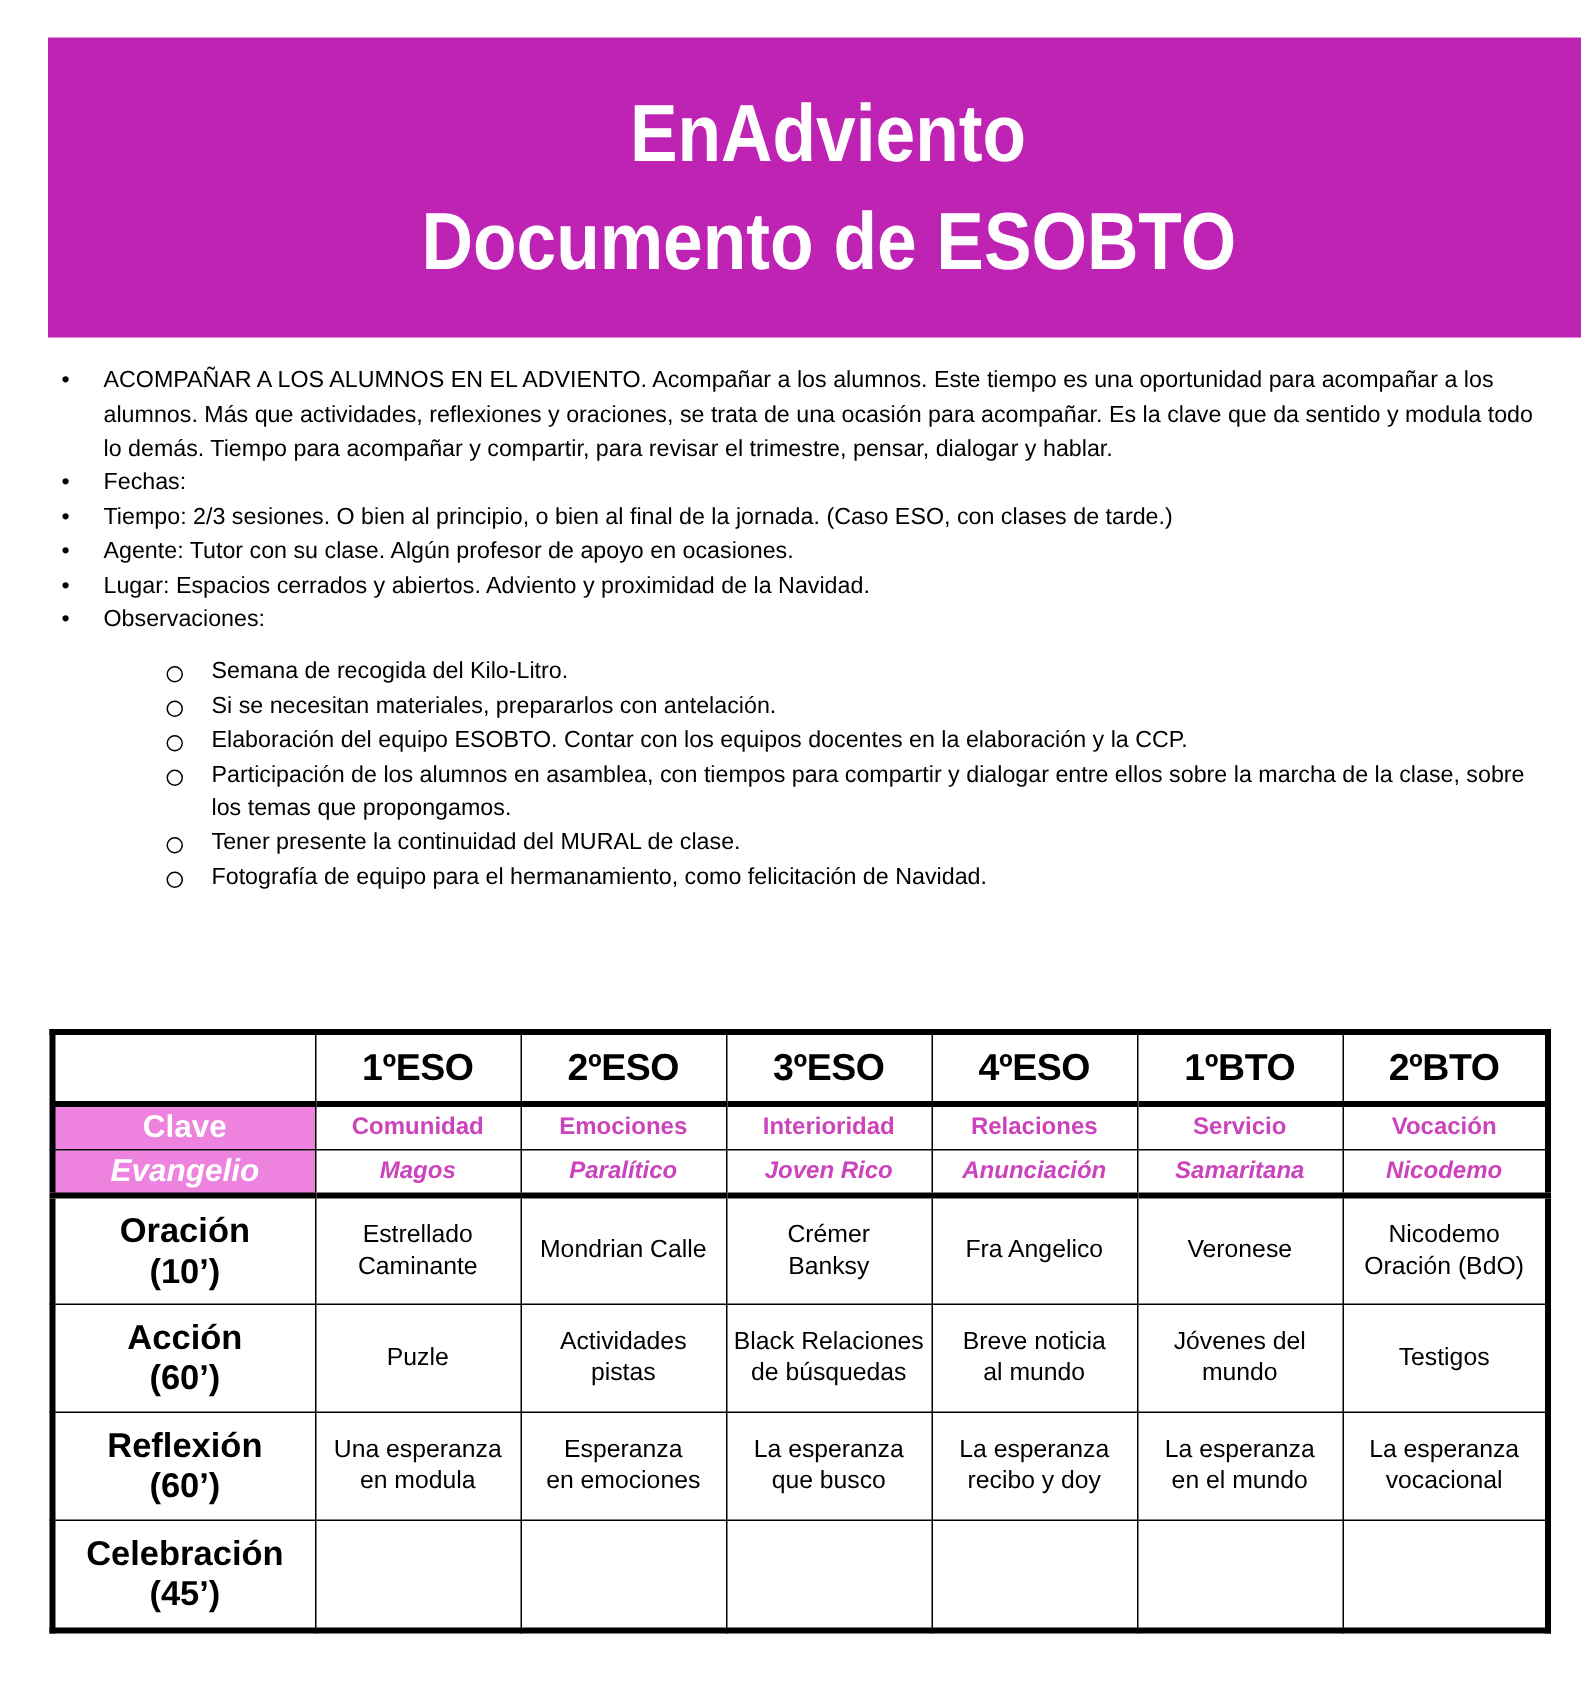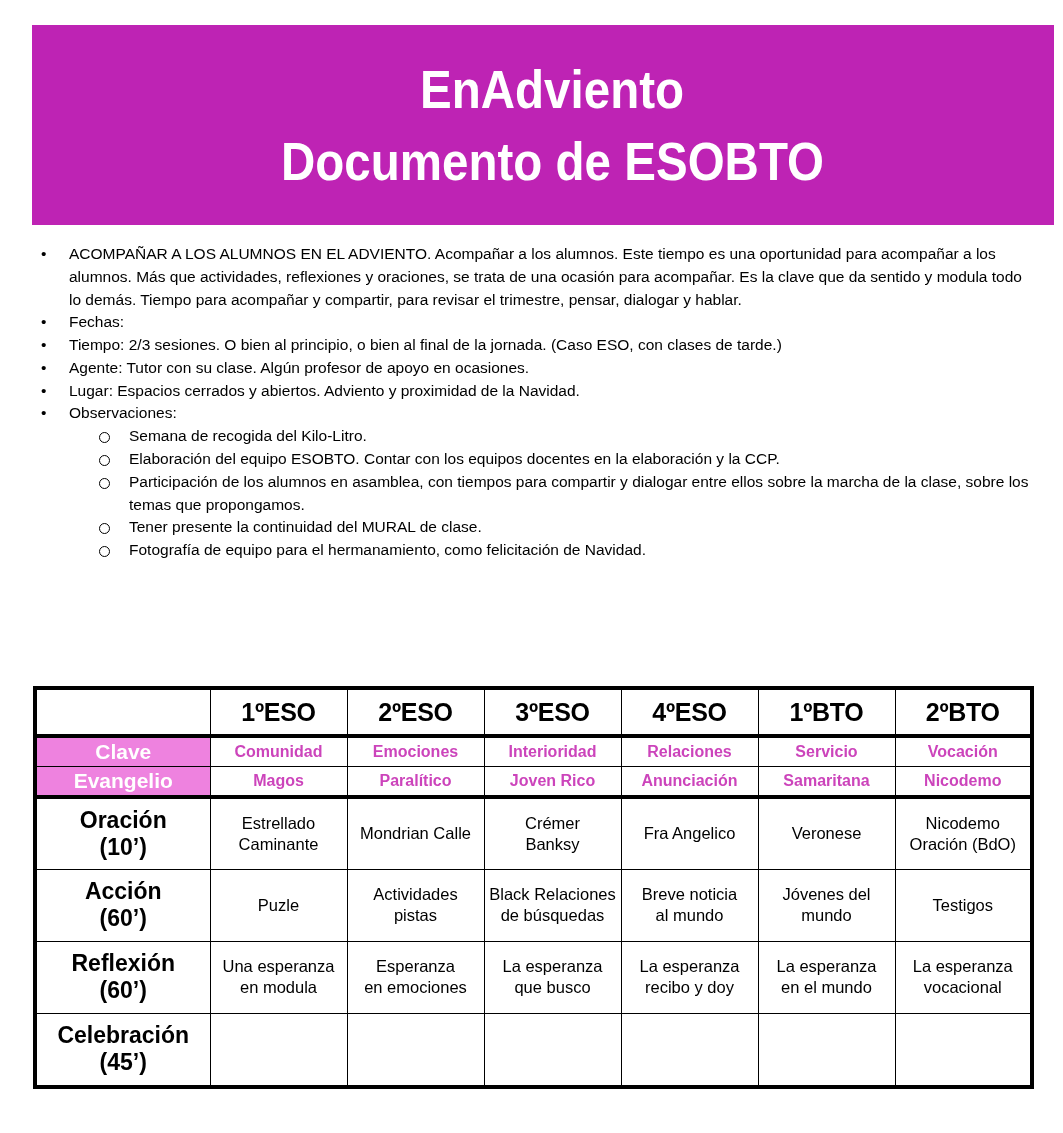--- a/index.html
+++ b/index.html
@@ -64,21 +64,21 @@
   }
   ul.lvl1 > li > .bullet {
     position: absolute;
     left: 8px;
     top: 0;
     font-size: 15.5px;
     line-height: 1.47;
   }
   ul.lvl2 {
     list-style: none;
-    margin: 0;
+    margin: 12px;
     padding: 0 0 0 60px;
   }
   ul.lvl2 > li {
     position: relative;
     padding-left: 36px;
   }
   ul.lvl2 > li > .bullet-o {
     position: absolute;
     left: 6px;
     top: 1px;
@@ -133,21 +133,21 @@
     font-size: 21px;
     height: 28px;
     letter-spacing: 0px;
   }
   .keyval {
     color: #CC44BB;
     font-weight: bold;
     font-size: 16px;
     height: 28px;
   }
-  tr.row-evang > td { border-bottom: 4px solid #000; }
+  tr.row-evang > td { border-bottom: 4px solid #000; font-style: italic; }
 
   .rowlabel {
     font-weight: bold;
     font-size: 23px;
     line-height: 1.18;
     color: #000;
     padding: 4px 2px;
   }
   .cellval {
     font-size: 16.5px;
@@ -193,20 +193,24 @@
     <li>
       <span class="bullet">•</span>
       <span class="li-text">Observaciones:</span>
     </li>
   </ul>
 
   <ul class="lvl2">
     <li>
       <span class="bullet-o"></span>
       <span class="li-text">Semana de recogida del Kilo-Litro.</span>
+    </li>
+    <li>
+      <span class="bullet-o"></span>
+      <span class="li-text">Si se necesitan materiales, prepararlos con antelación.</span>
     </li>
     <li>
       <span class="bullet-o"></span>
       <span class="li-text">Elaboración del equipo ESOBTO. Contar con los equipos docentes en la elaboración y la CCP.</span>
     </li>
     <li>
       <span class="bullet-o"></span>
       <span class="li-text">Participación de los alumnos en asamblea, con tiempos para compartir y dialogar entre ellos sobre la marcha de la clase, sobre los temas que propongamos.</span>
     </li>
     <li>

